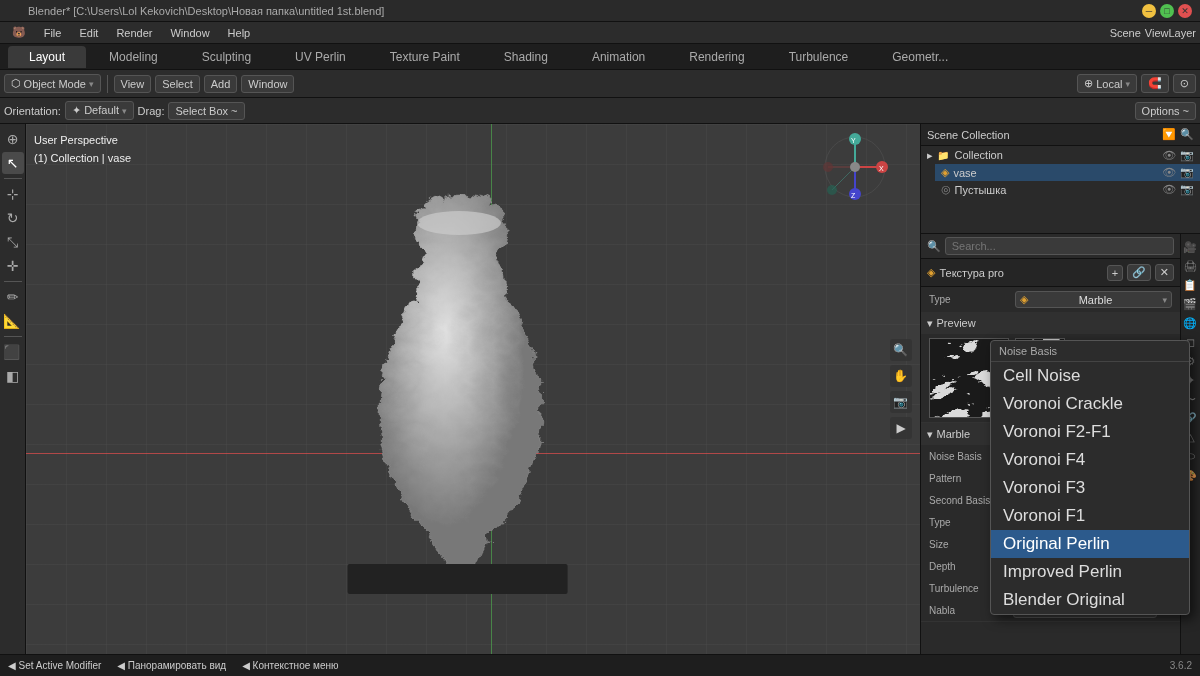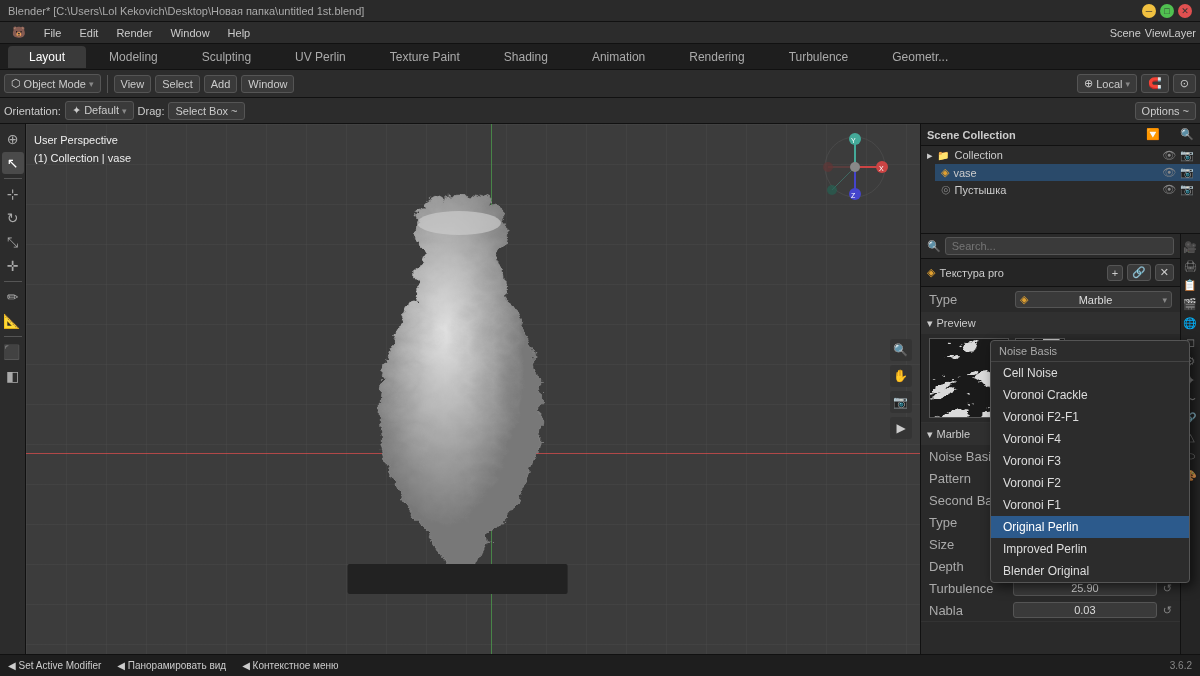--- a/index.html
+++ b/index.html
@@ -20,20 +20,21 @@
       display: flex;
       align-items: center;
       padding: 0 8px;
       gap: 8px;
       border-bottom: 1px solid #111;
     }
     .title-bar-text {
       color: #aaa;
       font-size: 11px;
       flex: 1;
+      margin-left: 20px;
     }
     .title-bar-controls {
       display: flex;
       gap: 4px;
     }
     .title-btn {
       width: 14px; height: 14px;
       border-radius: 50%;
       display: flex; align-items: center; justify-content: center;
       font-size: 9px; color: #333;
@@ -237,23 +238,22 @@
       height: 110px;
       border-bottom: 1px solid #111;
       overflow: hidden;
     }
     .outliner-header {
       height: 22px;
       background: #252525;
       display: flex;
       align-items: center;
       padding: 0 6px;
-      gap: 20px;
+      gap: 4px;
       border-bottom: 1px solid #111;
-      font-weight: bold;
     }
     .outliner-item {
       display: flex;
       align-items: center;
       padding: 2px 6px;
       gap: 4px;
       font-size: 11px;
       cursor: pointer;
     }
     .outliner-item.selected { background: #2a4a6a; }
@@ -295,21 +295,21 @@
     .prop-row {
       display: flex;
       align-items: center;
       padding: 2px 8px;
       min-height: 22px;
       gap: 4px;
     }
     .prop-label {
       width: 80px;
       color: #aaa;
-      font-size: 13px;
+      font-size: 10px;
       flex-shrink: 0;
     }
     .prop-value {
       flex: 1;
       background: #3a3a3a;
       border: 1px solid #555;
       border-radius: 3px;
       padding: 1px 4px;
       color: #ddd;
       font-size: 11px;
@@ -351,21 +351,21 @@
     }
     .dropdown-header {
       padding: 4px 8px;
       color: #aaa;
       font-size: 11px;
       border-bottom: 1px solid #444;
     }
     .dropdown-item {
       padding: 4px 12px;
       color: #ddd;
-      font-size: 12px;
+      font-size: 17px;
       cursor: pointer;
     }
     .dropdown-item.selected { background: #2c5a8c; color: #fff; }
 
     
     .status-bar {
       height: 22px;
       background: #1e1e1e;
       display: flex;
       align-items: center;
@@ -793,21 +793,20 @@
       </div>
     </div>
 
     <div class="dropdown-overlay">
       <div class="dropdown-header">Noise Basis</div>
       <div class="dropdown-item">Cell Noise</div>
       <div class="dropdown-item">Voronoi Crackle</div>
       <div class="dropdown-item">Voronoi F2-F1</div>
       <div class="dropdown-item">Voronoi F4</div>
       <div class="dropdown-item">Voronoi F3</div>
-      <div class="dropdown-item">Voronoi F2</div>
       <div class="dropdown-item">Voronoi F1</div>
       <div class="dropdown-item selected">Original Perlin</div>
       <div class="dropdown-item">Improved Perlin</div>
       <div class="dropdown-item">Blender Original</div>
     </div>
 
   </div>
 </div>
 
 <div class="status-bar">

